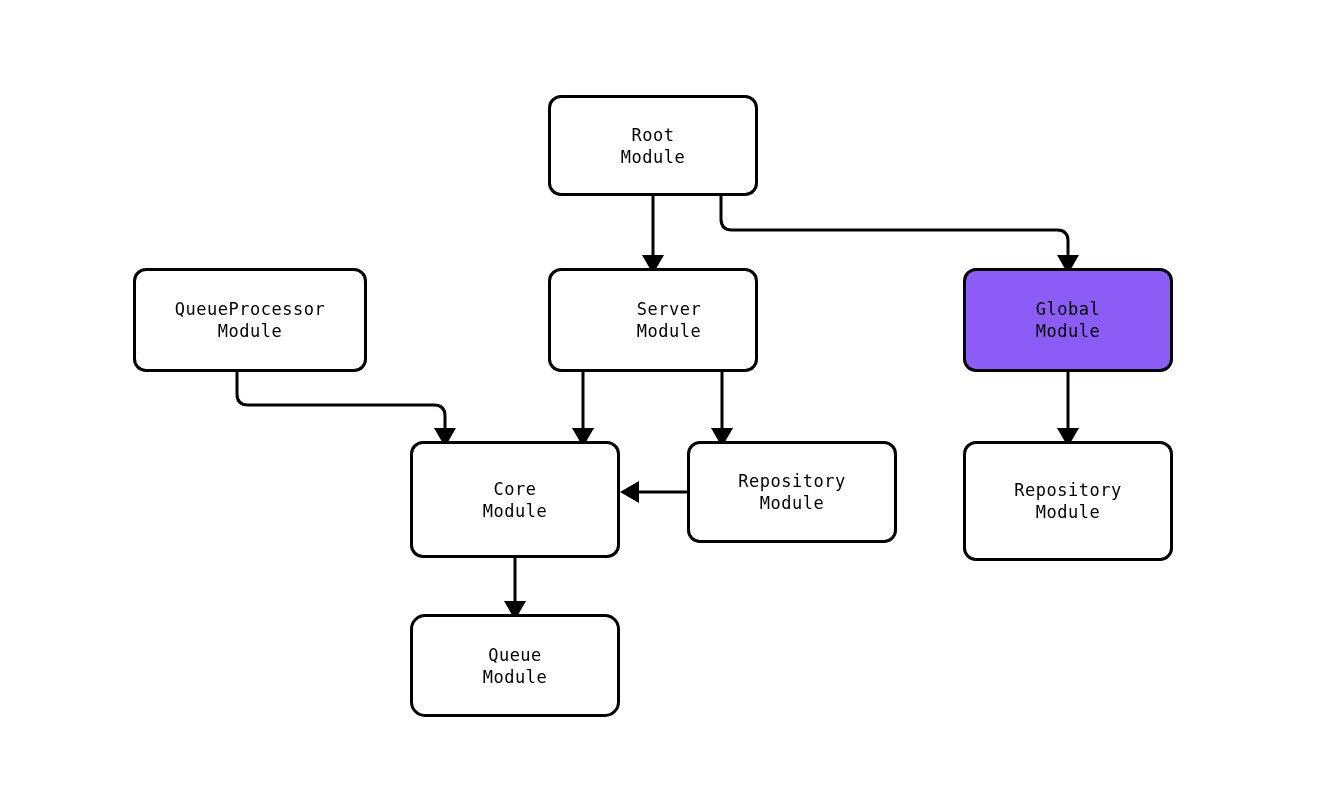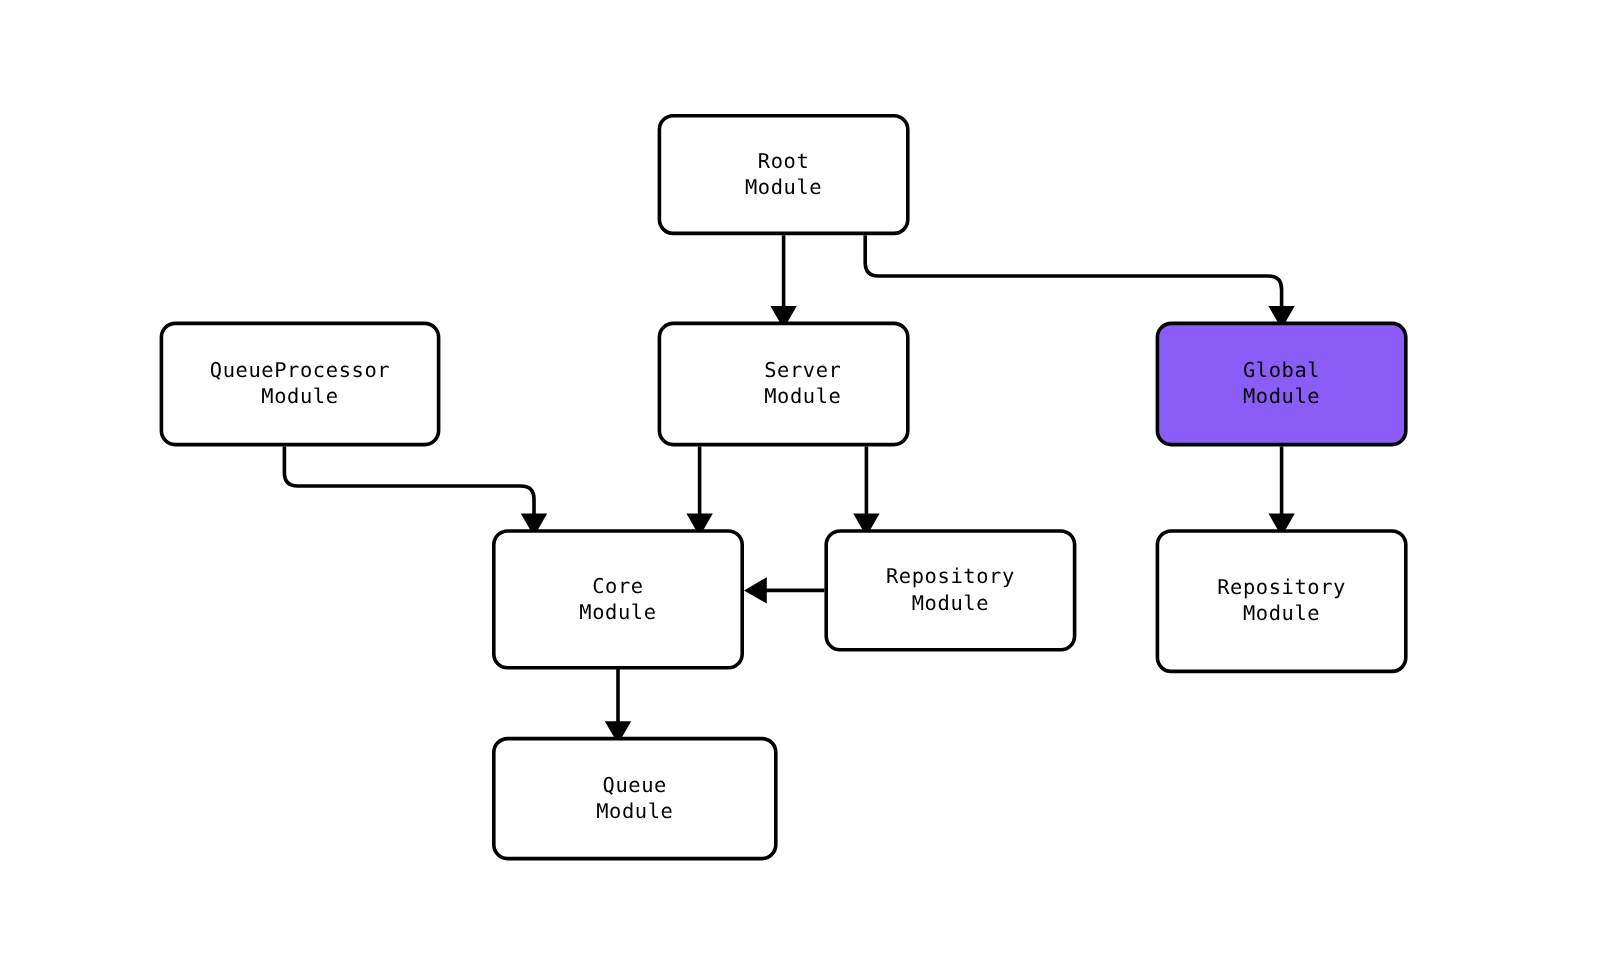--- a/index.html
+++ b/index.html
@@ -117,19 +117,19 @@
         <span class="node-line">Module</span>
       </div>
       <div class="node" style="left: 687px; top: 441px; width: 210px; height: 102px; border-color: rgb(0, 0, 0); border-width: 3px; background: rgb(255, 255, 255);">
         <span class="node-line">Repository</span>
         <span class="node-line">Module</span>
       </div>
       <div class="node" style="left: 963px; top: 441px; width: 210px; height: 120px; border-color: rgb(0, 0, 0); border-width: 3px; background: rgb(255, 255, 255);">
         <span class="node-line">Repository</span>
         <span class="node-line">Module</span>
       </div>
-      <div class="node" style="left: 410px; top: 614px; width: 238px; height: 103px; border-color: rgb(0, 0, 0); border-width: 3px; background: rgb(255, 255, 255);">
+      <div class="node" style="left: 410px; top: 614px; width: 210px; height: 103px; border-color: rgb(0, 0, 0); border-width: 3px; background: rgb(255, 255, 255); border-radius: 15px;">
         <span class="node-line">Queue</span>
         <span class="node-line">Module</span>
       </div>
     </div>
 
 </div>
 
 </body></html>

